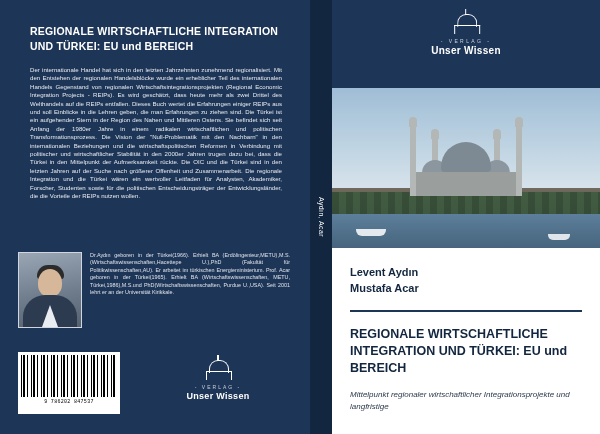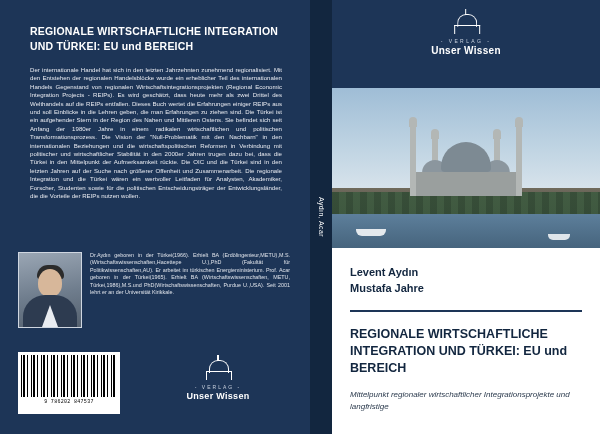--- a/index.html
+++ b/index.html
@@ -163,21 +163,21 @@
           <div class="m-dome"></div>
           <div class="m-base"></div>
       </div>
       <div class="boat"></div>
       <div class="boat2"></div>
     </div>
 
     <div class="front-body">
       <div class="authors">
         <div>Levent Aydın</div>
-        <div>Mustafa Jahre</div>
+        <div>Mustafa Acar</div>
       </div>
       <div class="rule"></div>
       <div class="front-title">REGIONALE WIRTSCHAFTLICHE INTEGRATION UND TÜRKEI: EU und BEREICH</div>
       <div class="front-sub">Mittelpunkt regionaler wirtschaftlicher Integrationsprojekte und langfristige</div>
     </div>
   </div>
 
 </div>
 
 </body></html>

